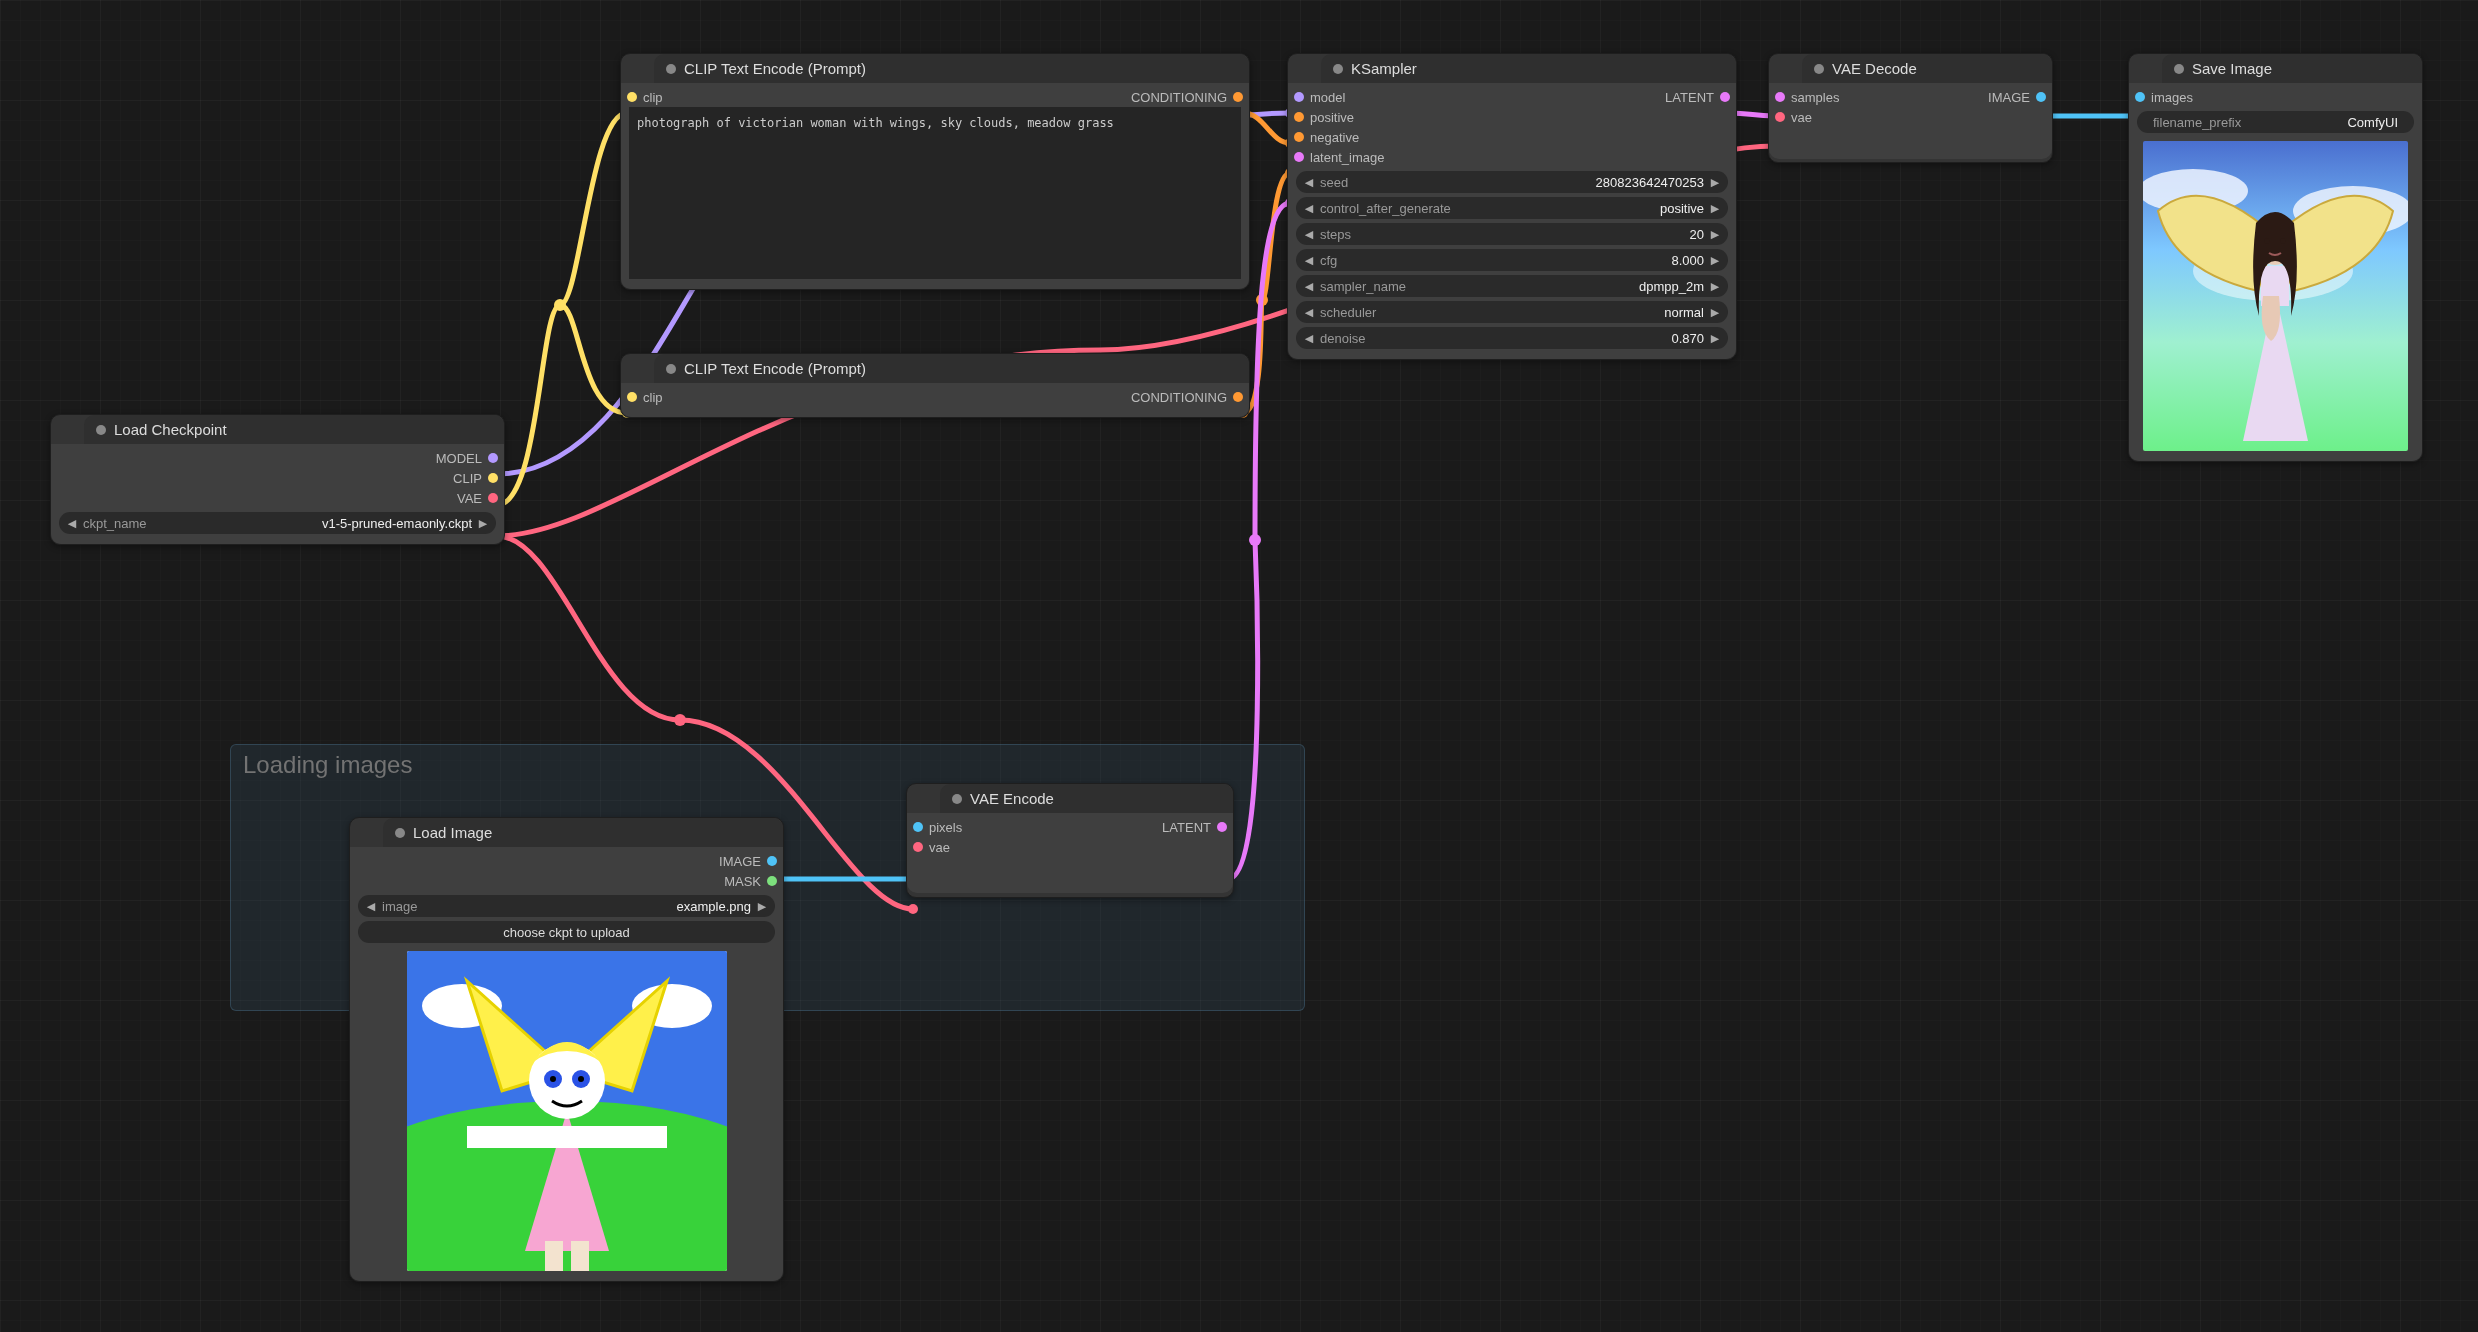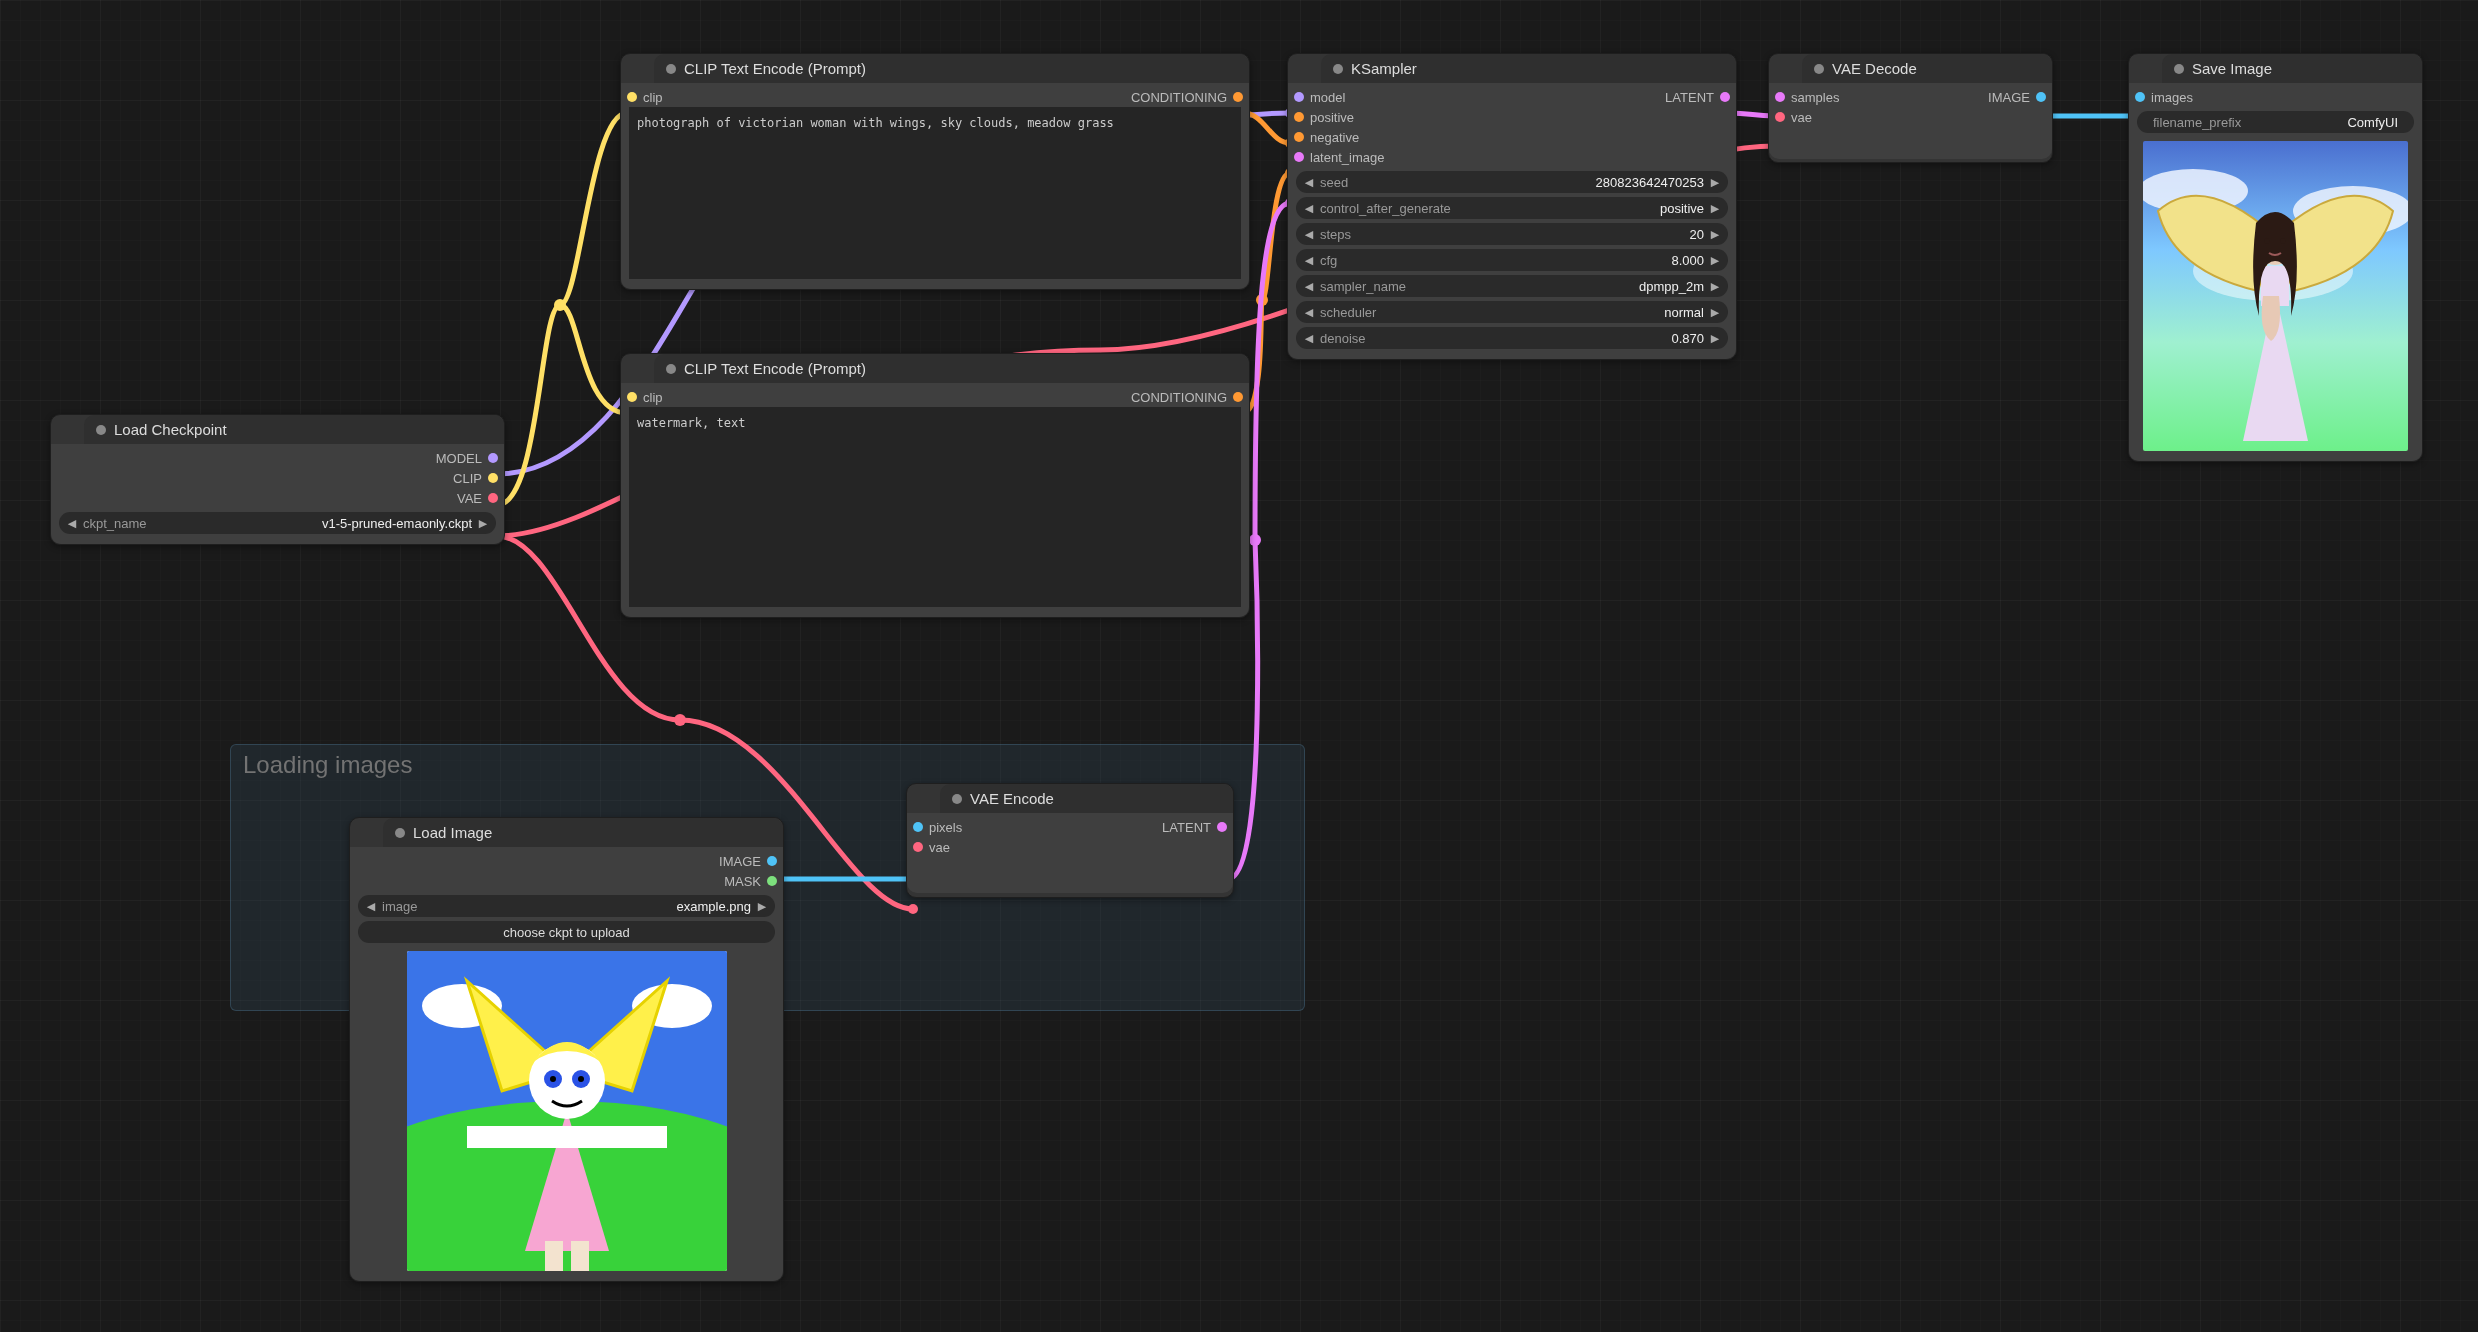--- a/index.html
+++ b/index.html
@@ -270,21 +270,20 @@
             <span>clip</span>
           </div>
         </div>
         <div class="port-col out">
           <div class="port-row right">
             <span>CONDITIONING</span>
               <span class="sock c-cond"></span>
           </div>
         </div>
       </div>
-      <div class="textarea" style="height:200px;">watermark, text</div>
     </div>
   </div>
 
   <div class="node" style="left:1287px; top:53px; width:450px;">
     <div class="title">
       <span class="dot"></span>
       <span>KSampler</span>
     </div>
     <div class="body">
       <div class="port-split">

